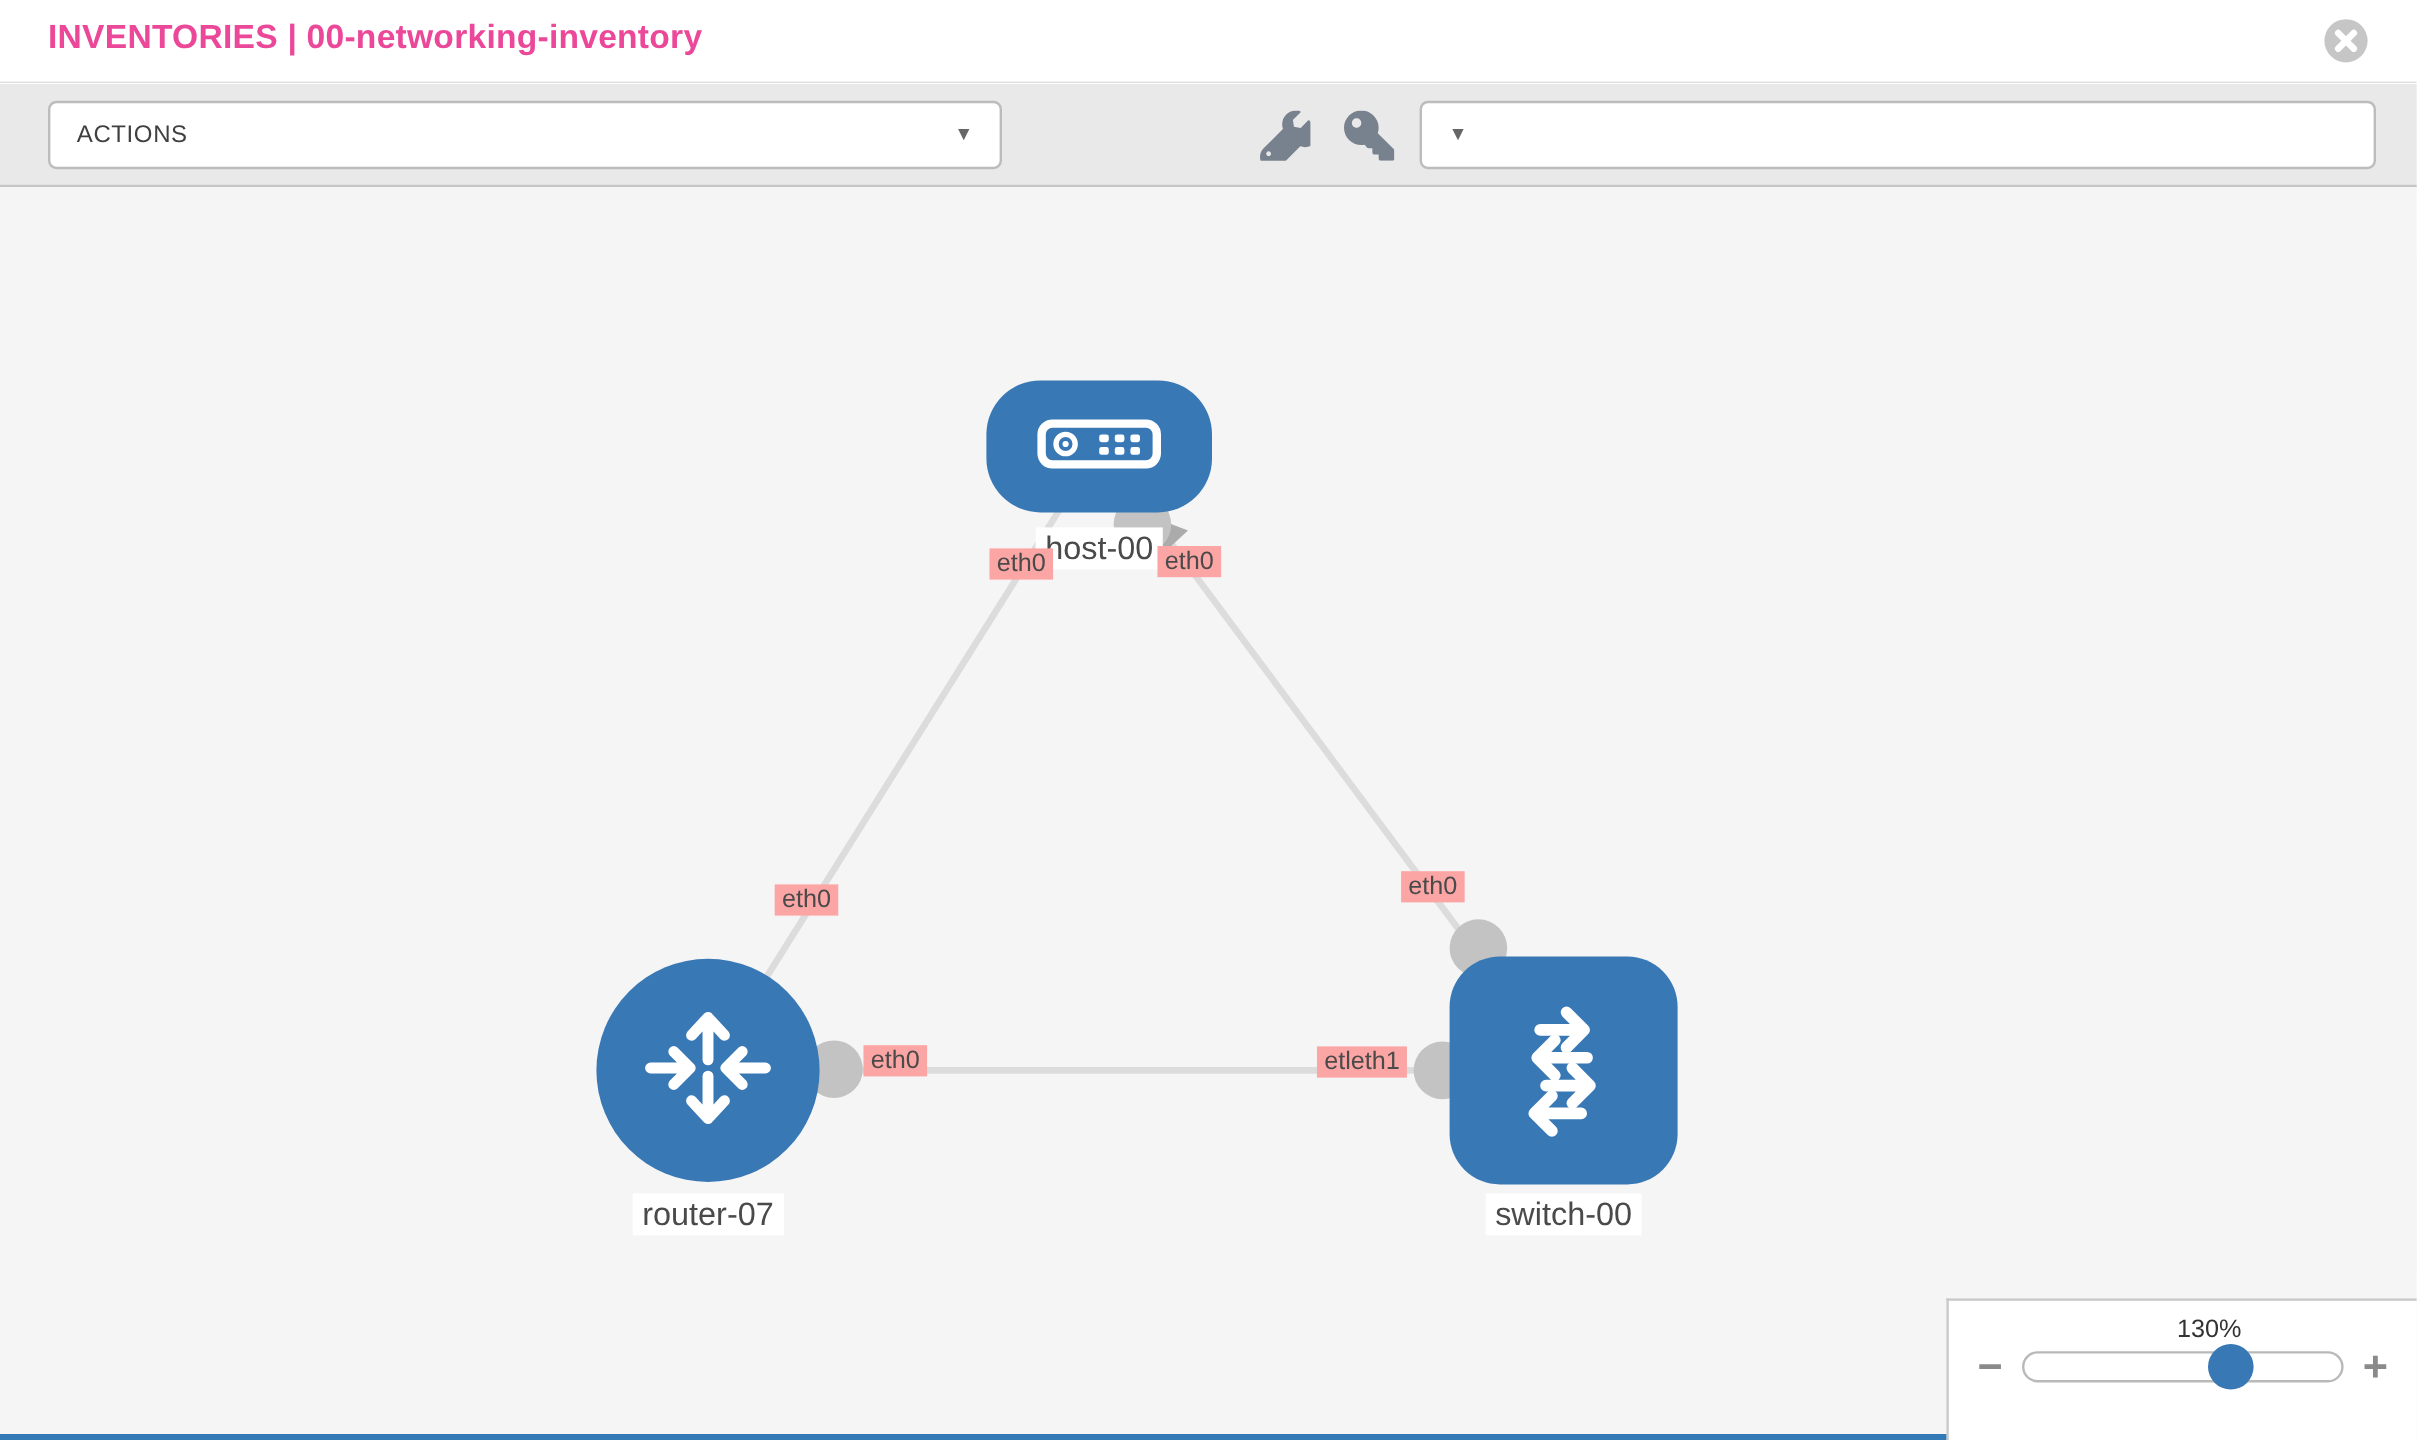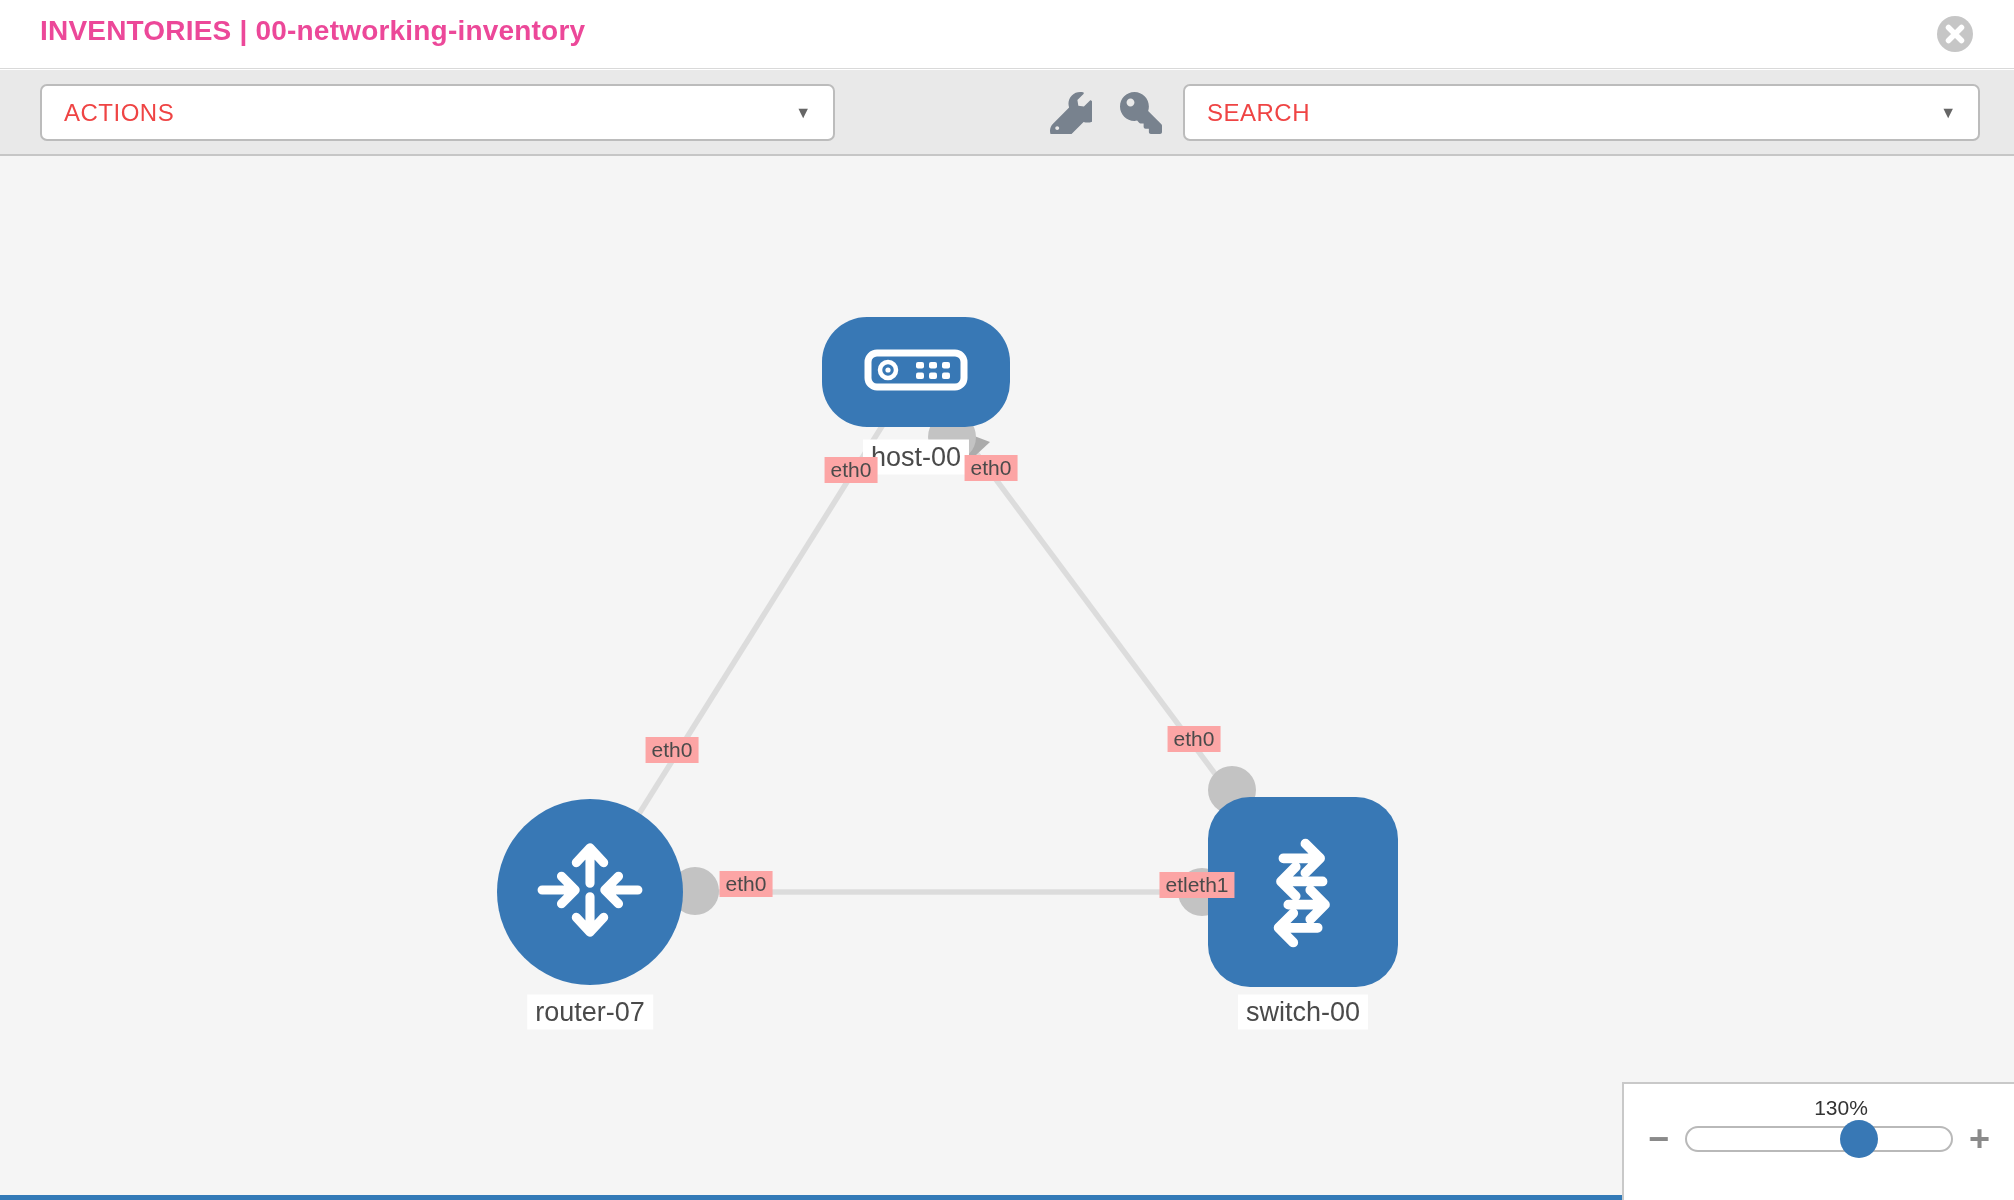--- a/index.html
+++ b/index.html
@@ -14,21 +14,21 @@
     color:#ec4899; letter-spacing:.2px; }
   .close-btn { position:absolute; right:40px; top:15px; width:38px; height:38px;
     cursor:pointer; }
 
   
   .toolbar { position:absolute; left:0; top:70px; width:2014px; height:86px;
     background:#e9e9e9; border-bottom:2px solid #c6c6c6; }
   .select-box { position:absolute; top:14px; height:57px; background:#fff;
     border:2px solid #bcbcbc; border-radius:7px; display:flex; align-items:center;
     padding:0 22px; cursor:pointer; }
-  .select-box .lbl { font-size:24px; color:#ef4444; letter-spacing:.5px; flex:1; }
+  .select-box .lbl { font-size:20px; color:#404040; letter-spacing:.5px; flex:1; }
   .select-box .caret { font-size:16px; color:#666; }
   .actions-box { left:40px; width:795px; }
   .search-box  { left:1183px; width:797px; }
   .tool-icon { position:absolute; top:22px; width:42px; height:42px; cursor:pointer; }
   .wrench-icon { left:1050px; }
   .key-icon { left:1120px; }
 
   
   .canvas { position:absolute; left:0; top:156px; width:2014px; height:1044px;
     background:#f5f5f5; }
@@ -86,21 +86,20 @@
     </div>
     <div class="tool-icon key-icon">
       <svg width="42" height="42" viewBox="0 0 512 512">
         <g transform="scale(-1,1) translate(-512,0)">
           <path fill="#78828e" d="M512 176c0 97.2-78.8 176-176 176-11.22 0-22.19-1.06-32.83-3.07l-24.01 27.01A24 24 0 0 1 261.22 384H224v40c0 13.25-10.75 24-24 24h-40v40c0 13.25-10.75 24-24 24H24c-13.25 0-24-10.75-24-24v-78.06c0-6.37 2.53-12.47 7.03-16.97L168.83 231.2C163.11 213.81 160 195.27 160 176 160 78.8 238.8 0 336 0s176 78.8 176 176zM336 128c0 26.51 21.49 48 48 48s48-21.49 48-48-21.49-48-48-48-48 21.49-48 48z"></path>
         </g>
       </svg>
     </div>
 
     <div class="select-box search-box">
-      <span class="lbl">SEARCH</span>
       <span class="caret">▼</span>
     </div>
   </div>
 
   <div class="canvas" id="canvas">
     <svg class="wires" id="wires" width="2014" height="1044" viewBox="0 0 2014 1044">
         <line x1="916" y1="216" x2="590" y2="736" stroke="#dcdcdc" stroke-width="5.5"></line>
         <line x1="916" y1="216" x2="1303" y2="736" stroke="#dcdcdc" stroke-width="5.5"></line>
         <line x1="590" y1="736" x2="1303" y2="736" stroke="#dcdcdc" stroke-width="5.5"></line>
         <polygon points="948,270 990,286 962,312" fill="#ababab"></polygon>
@@ -143,21 +142,21 @@
               <path d="M62 81 H32 M42 69 L30 81 L42 93"></path>
             </g>
           </svg></span>
       </div>
       <div class="node-label" style="left: 1303px; top: 856px;">switch-00</div>
       <div class="if-label" style="left: 851px; top: 314px;">eth0</div>
       <div class="if-label" style="left: 991px; top: 312px;">eth0</div>
       <div class="if-label" style="left: 672px; top: 594px;">eth0</div>
       <div class="if-label" style="left: 1194px; top: 583px;">eth0</div>
       <div class="if-label" style="left: 746px; top: 728px;">eth0</div>
-      <div class="if-label" style="left: 1197px; top: 729px;">etleth1</div>
+      <div class="if-label" style="left: 1135px; top: 729px;">etleth1</div>
     </div>
 
   <div class="zoom-panel">
     <div class="zoom-value">130%</div>
     <div class="zoom-row">
       <div class="zoom-btn">−</div>
       <div class="zoom-track">
         <div class="zoom-handle" id="zoom-handle" style="left: calc(65% - 19px); background: rgb(56, 120, 181);"></div>
       </div>
       <div class="zoom-btn">+</div>

